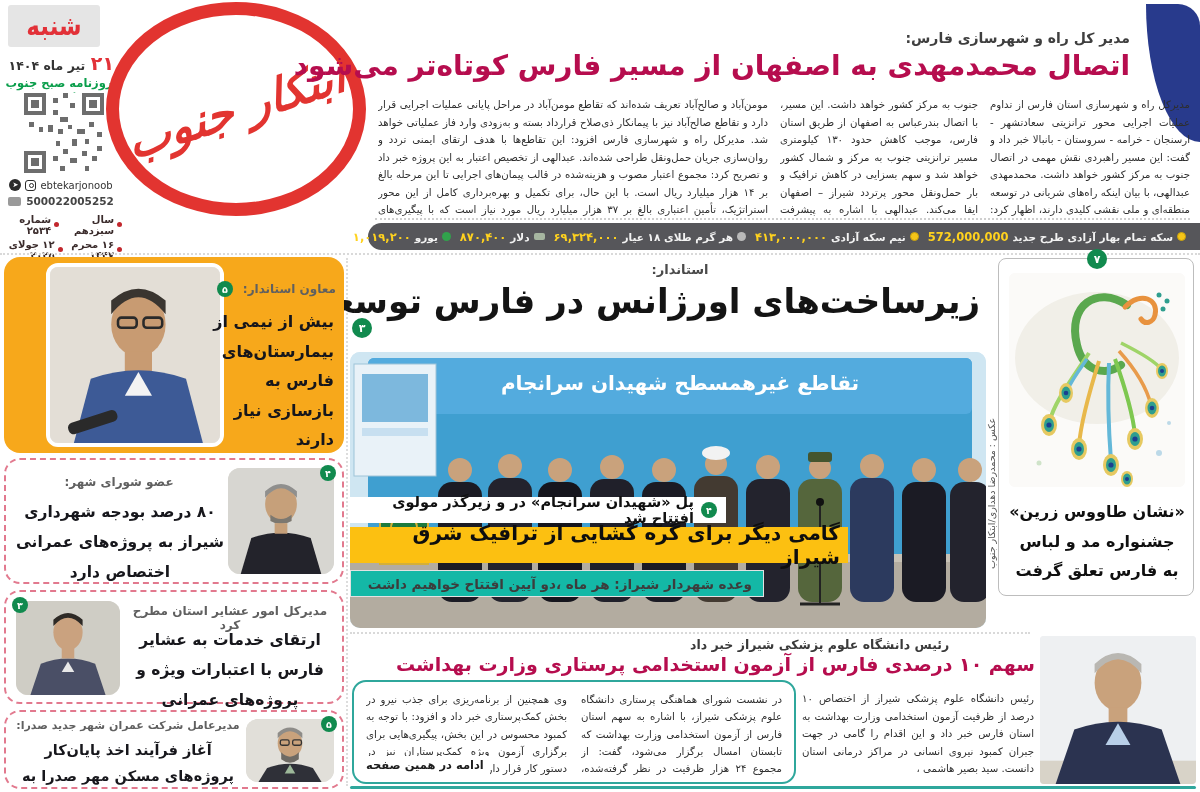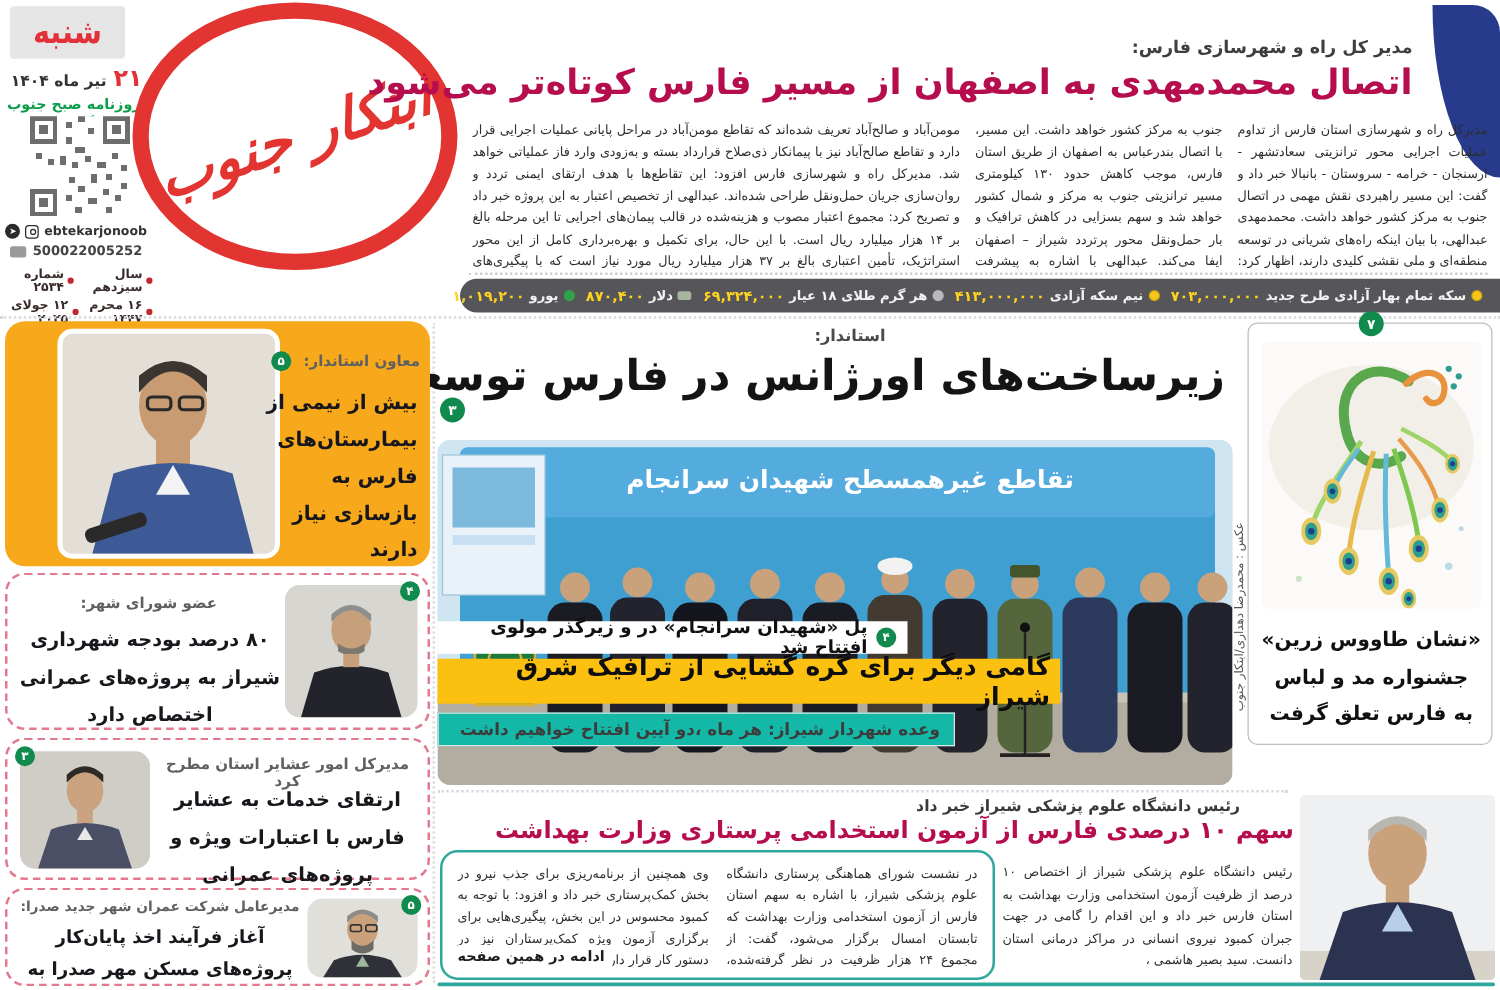--- a/index.html
+++ b/index.html
@@ -21,21 +21,21 @@
   .tagline { left:0; top:76px; width:118px; text-align:center; color:#0a9e4b;
     font-weight:bold; font-size:11.5px; }
   .qr { left:24px; top:93px; width:80px; height:80px; }
   .social { left:2px; top:178px; width:118px; height:14px; display:flex; gap:4px;
     align-items:center; justify-content:center; direction:ltr; }
   .icn-tg { width:12px; height:12px; border-radius:50%; background:#2b2b2b; color:#fff;
     font-size:7px; display:flex; align-items:center; justify-content:center; }
   .icn-ig { width:11px; height:11px; border:1.5px solid #2b2b2b; border-radius:3px; position:relative; }
   .icn-ig::after { content:""; position:absolute; left:2.5px; top:2.5px; width:3px; height:3px;
     border:1px solid #2b2b2b; border-radius:50%; }
-  .social .handle { font-size:10px; font-weight:bold; color:#333; }
+  .social .handle { font-size:10px; font-weight:normal; color:#333; }
   .sms { left:2px; top:194px; width:118px; height:14px; display:flex; gap:5px;
     align-items:center; justify-content:center; direction:ltr; }
   .icn-sms { width:13px; height:9px; background:#9a9a9a; border-radius:2px; }
   .sms .num { font-size:10.5px; font-weight:bold; color:#444; }
   .info { left:0; top:212px; width:126px; font-size:10px; color:#3a2b2b; font-weight:bold; }
   .info-line { display:flex; align-items:center; justify-content:flex-start; gap:3px;
     padding:1.5px 4px; }
   .dot { width:5px; height:5px; background:#c2272d; border-radius:50%; flex:0 0 auto; }
 
   
@@ -136,21 +136,21 @@
   .card3 .headline { position:absolute; left:118px; right:6px; top:33px; }
   .card4 { top:710px; height:79px; }
   .card4 .story-photo { right:8px; top:7px; width:88px; height:63px; }
   .card4 .sbadge { position:absolute; right:5px; top:4px; }
   .card4 .kicker { position:absolute; right:102px; left:10px; top:7px; text-align:center;
     font-size:11px; }
   .card4 .headline { position:absolute; right:98px; left:6px; top:25px; font-size:14.5px;
     line-height:1.8; }
 
   
-  .b-kicker { left:690px; top:637px; width:345px; text-align:center; font-weight:bold;
+  .b-kicker { left:690px; top:637px; width:345px; text-align:left; font-weight:bold;
     font-size:12.5px; color:#3a3a3a; }
   .b-headline { left:420px; top:653px; width:615px; text-align:right; white-space:nowrap;
     font-size:19px; font-weight:bold; color:#b60d4e; }
   .b-photo { left:1040px; top:636px; width:156px; height:148px; border-radius:4px;
     overflow:hidden; background:#eceff2; }
   .b-intro { left:802px; top:690px; width:232px; height:94px; font-size:10.2px;
     line-height:1.72; text-align:justify; color:#2e2e2e; overflow:hidden; }
   .b-box { left:352px; top:680px; width:444px; height:104px; border:2px solid #2fa79c;
     border-radius:14px; padding:9px 12px 6px; display:flex; gap:14px; }
   .b-box-col { flex:1; font-size:10.2px; line-height:1.7; text-align:justify;
@@ -263,21 +263,21 @@
     <div class="lead-col lc-r">مدیرکل راه و شهرسازی استان فارس از تداوم عملیات اجرایی محور ترانزیتی سعادتشهر - ارسنجان - خرامه - سروستان - بانبالا خبر داد و گفت: این مسیر راهبردی نقش مهمی در اتصال جنوب به مرکز کشور خواهد داشت. محمدمهدی عبدالهی، با بیان اینکه راه‌های شریانی در توسعه منطقه‌ای و ملی نقشی کلیدی دارند، اظهار کرد: پروژه احداث محور اصلی سعادتشهر – ارسنجان – خرامه – سروستان – بانبالا به طول ۱۶۰ کیلومتر در حال اجراست. وی با تأکید بر اهمیت این طرح، افزود: این محور یکی از طرح‌های زیربنایی و راهبردی استان فارس بشمار می‌رود که در صورت تکمیل، نقش بسیار مؤثری در بهبود اتصال شبکه راه‌های</div>
     <div class="lead-col lc-m">جنوب به مرکز کشور خواهد داشت. این مسیر، با اتصال بندرعباس به اصفهان از طریق استان فارس، موجب کاهش حدود ۱۳۰ کیلومتری مسیر ترانزیتی جنوب به مرکز و شمال کشور خواهد شد و سهم بسزایی در کاهش ترافیک و بار حمل‌ونقل محور پرتردد شیراز – اصفهان ایفا می‌کند. عبدالهی با اشاره به پیشرفت پروژه، بیان کرد: تاکنون حدود ۸۰ کیلومتر از این مسیر، در محدوده‌های بانبالا – سروستان – خرامه و ارسنجان – خرم‌بید به بهره‌برداری رسیده است. همچنین عملیات اجرایی ۵۲ کیلومتر دیگر از مسیر، شامل قطعات خرامه – ارسنجان، کمربندی ارسنجان و محور ارتباطی سعادتشهر، با پیشرفت فیزیکی بیش از ۴۰ درصد در حال انجام است. وی درباره گره‌های فنی این محور نیز گفت: در طول مسیر، دو تقاطع غیرهمسطح مهم در نقاط</div>
     <div class="lead-col lc-l">مومن‌آباد و صالح‌آباد تعریف شده‌اند که تقاطع مومن‌آباد در مراحل پایانی عملیات اجرایی قرار دارد و تقاطع صالح‌آباد نیز با پیمانکار ذی‌صلاح قرارداد بسته و به‌زودی وارد فاز عملیاتی خواهد شد. مدیرکل راه و شهرسازی فارس افزود: این تقاطع‌ها با هدف ارتقای ایمنی تردد و روان‌سازی جریان حمل‌ونقل طراحی شده‌اند. عبدالهی از تخصیص اعتبار به این پروژه خبر داد و تصریح کرد: مجموع اعتبار مصوب و هزینه‌شده در قالب پیمان‌های اجرایی تا این مرحله بالغ بر ۱۴ هزار میلیارد ریال است. با این حال، برای تکمیل و بهره‌برداری کامل از این محور استراتژیک، تأمین اعتباری بالغ بر ۳۷ هزار میلیارد ریال مورد نیاز است که با پیگیری‌های مستمر، در حال رایزنی برای جذب آن از محل منابع ملی، استانی و ردیف‌های خاص هستیم. وی با اشاره به اولویت‌های امسال این اداره کل، تأکید کرد: با توجه به نقش محوری این مسیر در تسهیل ارتباط بین استان‌های جنوبی و مرکزی کشور و اثرگذاری مستقیم آن بر توسعه زیرساخت‌های حمل‌ونقل در شرق استان فارس، تسریع در تأمین اعتبار و تکمیل این محور از اولویت‌های اصلی اداره کل راه و شهرسازی فارس در سال جاری است.</div>
   </div>
   <div class="abs hsep-lead"></div>
 
   <div class="abs ticker">
     <span class="titem">
       <span class="ticon ti0"></span>
       <span class="lbl">سکه تمام بهار آزادی طرح جدید</span>
-      <span class="val">۷۰۳,۰۰۰,۰۰۰</span>
+      <span class="val">572,000,000</span>
     </span>
     <span class="titem">
       <span class="ticon ti1"></span>
       <span class="lbl">نیم سکه آزادی</span>
       <span class="val">۴۱۳,۰۰۰,۰۰۰</span>
     </span>
     <span class="titem">
       <span class="ticon ti2"></span>
       <span class="lbl">هر گرم طلای ۱۸ عیار</span>
       <span class="val">۶۹,۳۲۴,۰۰۰</span>

